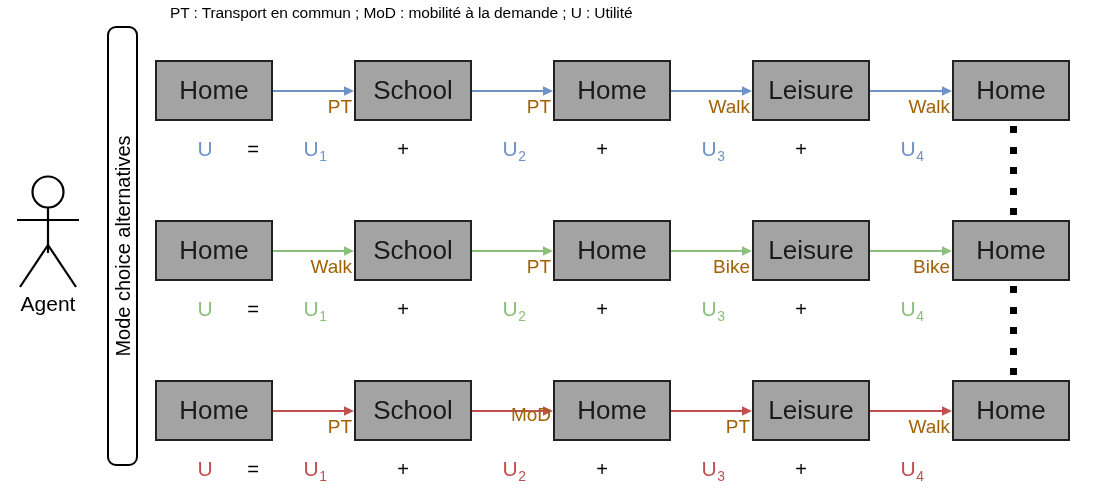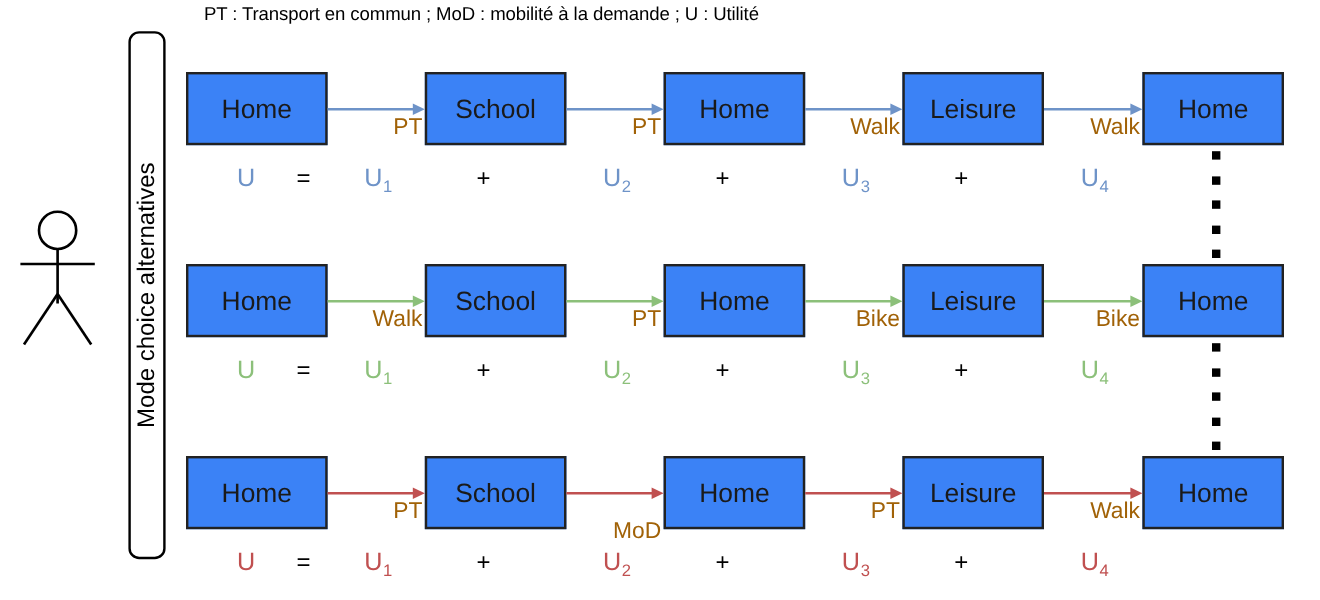--- a/index.html
+++ b/index.html
@@ -66,26 +66,26 @@
     transform-origin: center center;
     white-space: nowrap;
     font-size: 20px;
     color: #000000;
   }
 
   
   .node-box {
     position: absolute;
     border: 2px solid #222222;
-    background: #3b82f6;
+    background: #a3a3a3;
     box-sizing: border-box;
     display: flex;
     align-items: center;
     justify-content: center;
-    font-size: 22px;
+    font-size: 26px;
     color: #1a1a1a;
   }
 
   
   .arrow {
     position: absolute;
     height: 14px;
   }
   .arrow svg { display: block; overflow: visible; }
 
@@ -144,20 +144,21 @@
 
   <div class="agent-figure">
     <svg width="80" height="115" viewBox="0 0 80 115">
       <circle cx="40" cy="17" r="15.5" fill="none" stroke="#000" stroke-width="2.2"></circle>
       <line x1="40" y1="33" x2="40" y2="78" stroke="#000" stroke-width="2.2"></line>
       <line x1="9" y1="45" x2="71" y2="45" stroke="#000" stroke-width="2.2"></line>
       <line x1="40" y1="70" x2="12" y2="112" stroke="#000" stroke-width="2.2"></line>
       <line x1="40" y1="70" x2="68" y2="112" stroke="#000" stroke-width="2.2"></line>
     </svg>
   </div>
+  <div class="agent-label">Agent</div>
 
   <div class="mode-bar">
     <div class="mode-bar-label">Mode choice alternatives</div>
   </div>
 
   <div id="rows-layer">
       <div class="node-box" style="left: 155px; top: 60px; width: 118px; height: 61px;">
         <span>Home</span>
       </div>
       <div class="node-box" style="left: 354px; top: 60px; width: 118px; height: 61px;">
@@ -296,21 +297,21 @@
           <polygon points="71,2.2 81,7 71,11.8" fill="#c05050"></polygon>
         </svg>
       </div>
       <div class="mode-label" style="left: 263px; width: 89px; top: 416px;">PT</div>
       <div class="arrow" style="left: 472px; top: 404px; width: 81px;">
         <svg width="81" height="14" viewBox="0 0 81 14">
           <line x1="0" y1="7" x2="72" y2="7" stroke="#c05050" stroke-width="2.2"></line>
           <polygon points="71,2.2 81,7 71,11.8" fill="#c05050"></polygon>
         </svg>
       </div>
-      <div class="mode-label" style="left: 462px; width: 89px; top: 432px;">MoD</div>
+      <div class="mode-label" style="left: 462px; width: 89px; top: 404px;">MoD</div>
       <div class="arrow" style="left: 671px; top: 404px; width: 81px;">
         <svg width="81" height="14" viewBox="0 0 81 14">
           <line x1="0" y1="7" x2="72" y2="7" stroke="#c05050" stroke-width="2.2"></line>
           <polygon points="71,2.2 81,7 71,11.8" fill="#c05050"></polygon>
         </svg>
       </div>
       <div class="mode-label" style="left: 661px; width: 89px; top: 416px;">PT</div>
       <div class="arrow" style="left: 870px; top: 404px; width: 82px;">
         <svg width="82" height="14" viewBox="0 0 82 14">
           <line x1="0" y1="7" x2="73" y2="7" stroke="#c05050" stroke-width="2.2"></line>

